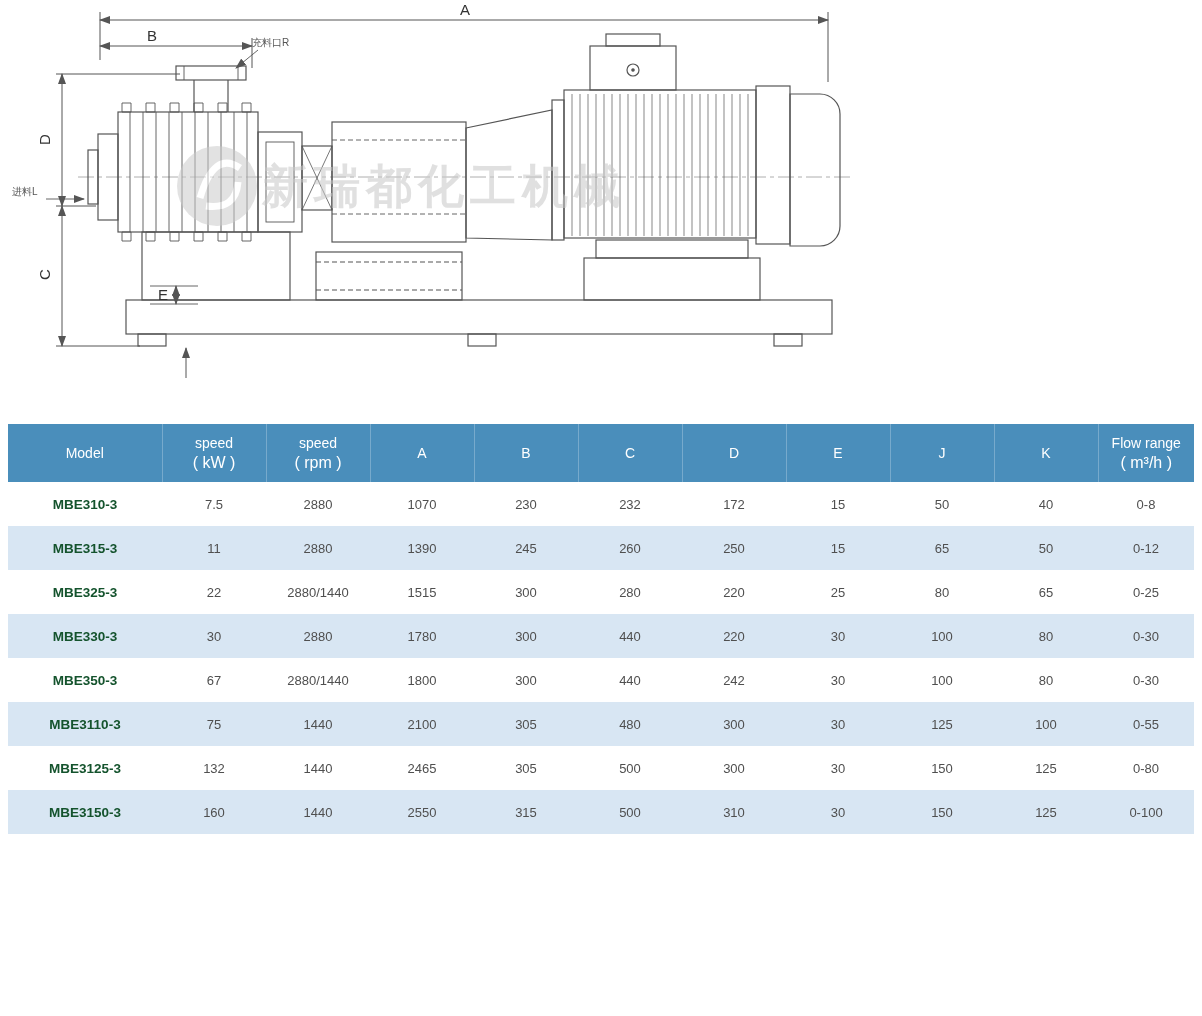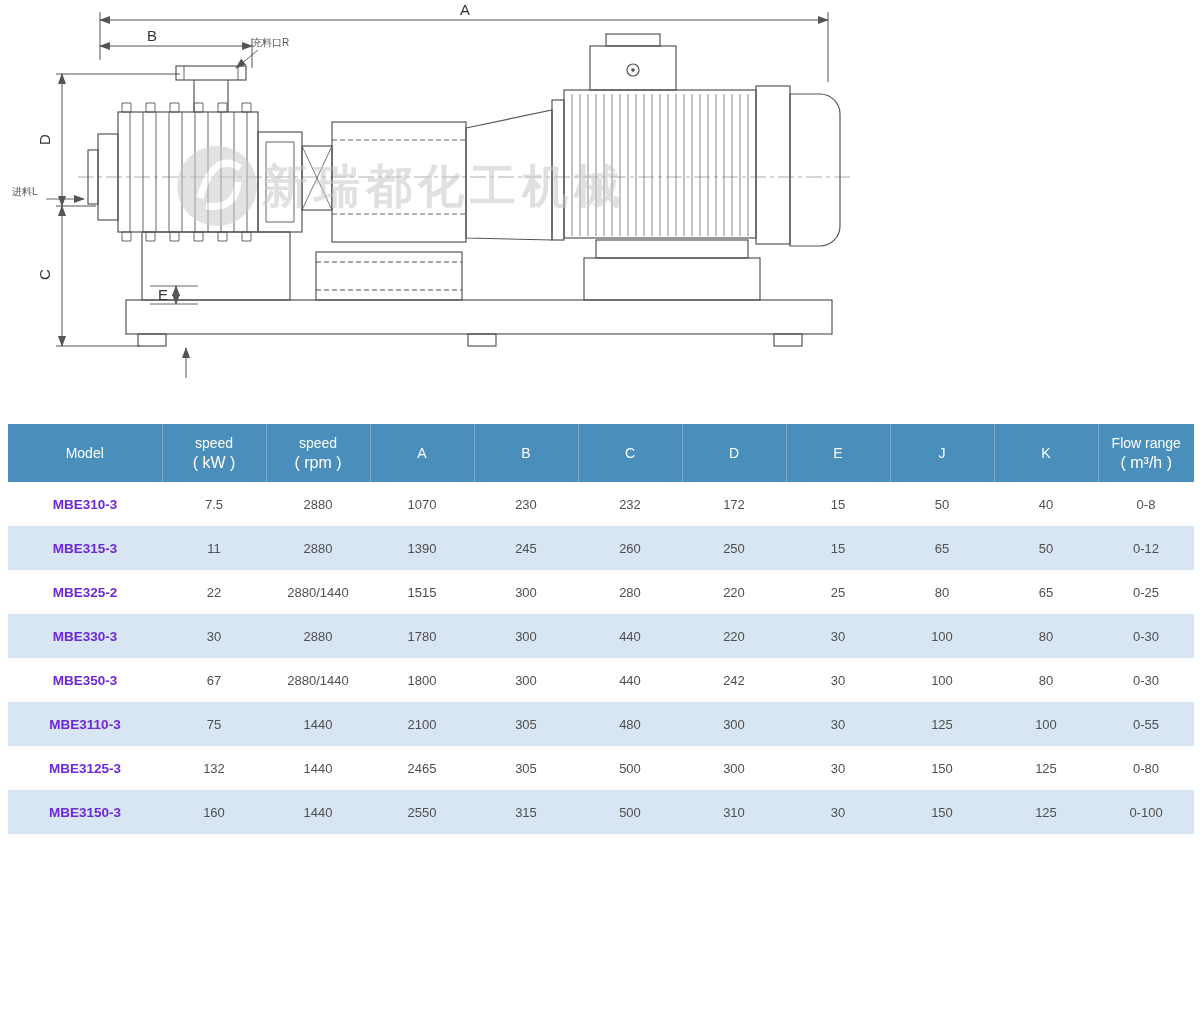--- a/index.html
+++ b/index.html
@@ -13,21 +13,21 @@
     height:58px;vertical-align:middle;text-align:center;
     border-left:1px solid rgba(255,255,255,.25);padding:0 2px;
   }
   thead th:first-child{border-left:none;}
   thead th .sub{display:block;font-size:16px;margin-top:3px;}
   tbody td{
     height:44px;text-align:center;vertical-align:middle;
     font-size:13px;color:#4f4f4f;background:#ffffff;padding:0 2px;
   }
   tbody tr:nth-child(even) td{background:#d8e6f3;}
-  tbody td.model{color:#6d28d9;font-weight:bold;font-size:13.5px;}
+  tbody td.model{color:#14532d;font-weight:bold;font-size:13.5px;}
   .dimtext{font-size:15px;fill:#333;font-family:"Liberation Sans",sans-serif;}
   .tinytext{font-size:10px;fill:#555;font-family:"Liberation Sans",sans-serif;}
   .wmtext{font-size:46px;fill:#c8c8c8;font-weight:bold;letter-spacing:6px;font-family:"Liberation Sans",sans-serif;}
 </style>
 </head>
 <body>
 
 <div class="drawing-area">
   <svg width="1202" height="424" viewBox="0 0 1202 424" xmlns="http://www.w3.org/2000/svg">
     <defs>
@@ -177,21 +177,21 @@
           <td>1390</td>
           <td>245</td>
           <td>260</td>
           <td>250</td>
           <td>15</td>
           <td>65</td>
           <td>50</td>
           <td>0-12</td>
         </tr>
         <tr>
-          <td class="model">MBE325-2</td>
+          <td class="model">MBE325-3</td>
           <td>22</td>
           <td>2880/1440</td>
           <td>1515</td>
           <td>300</td>
           <td>280</td>
           <td>220</td>
           <td>25</td>
           <td>80</td>
           <td>65</td>
           <td>0-25</td>

